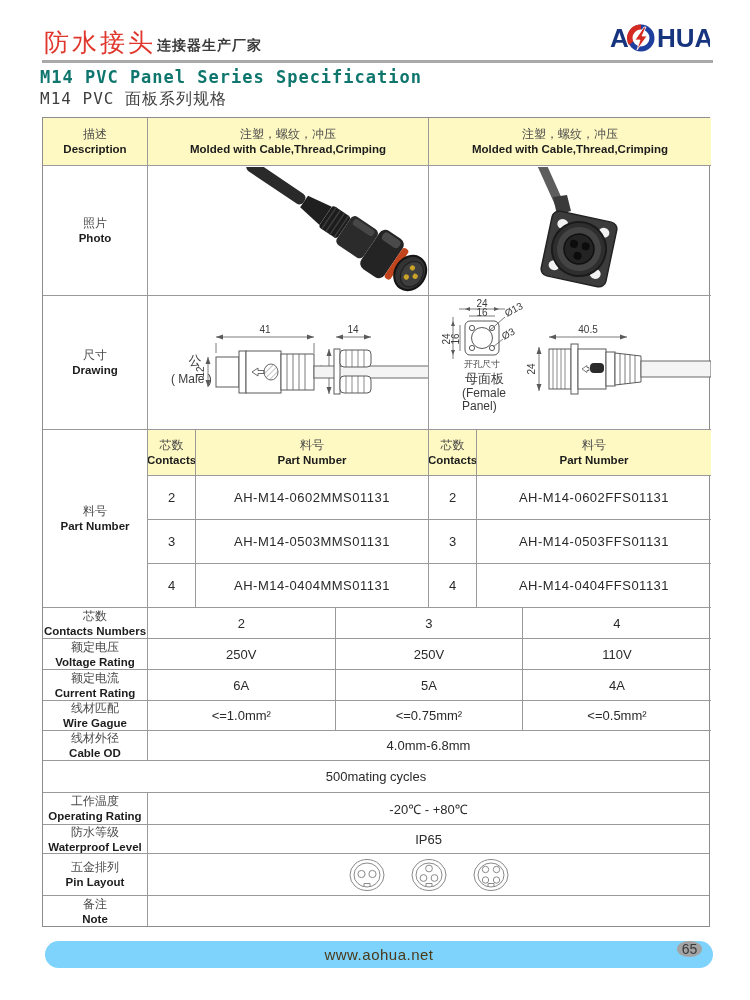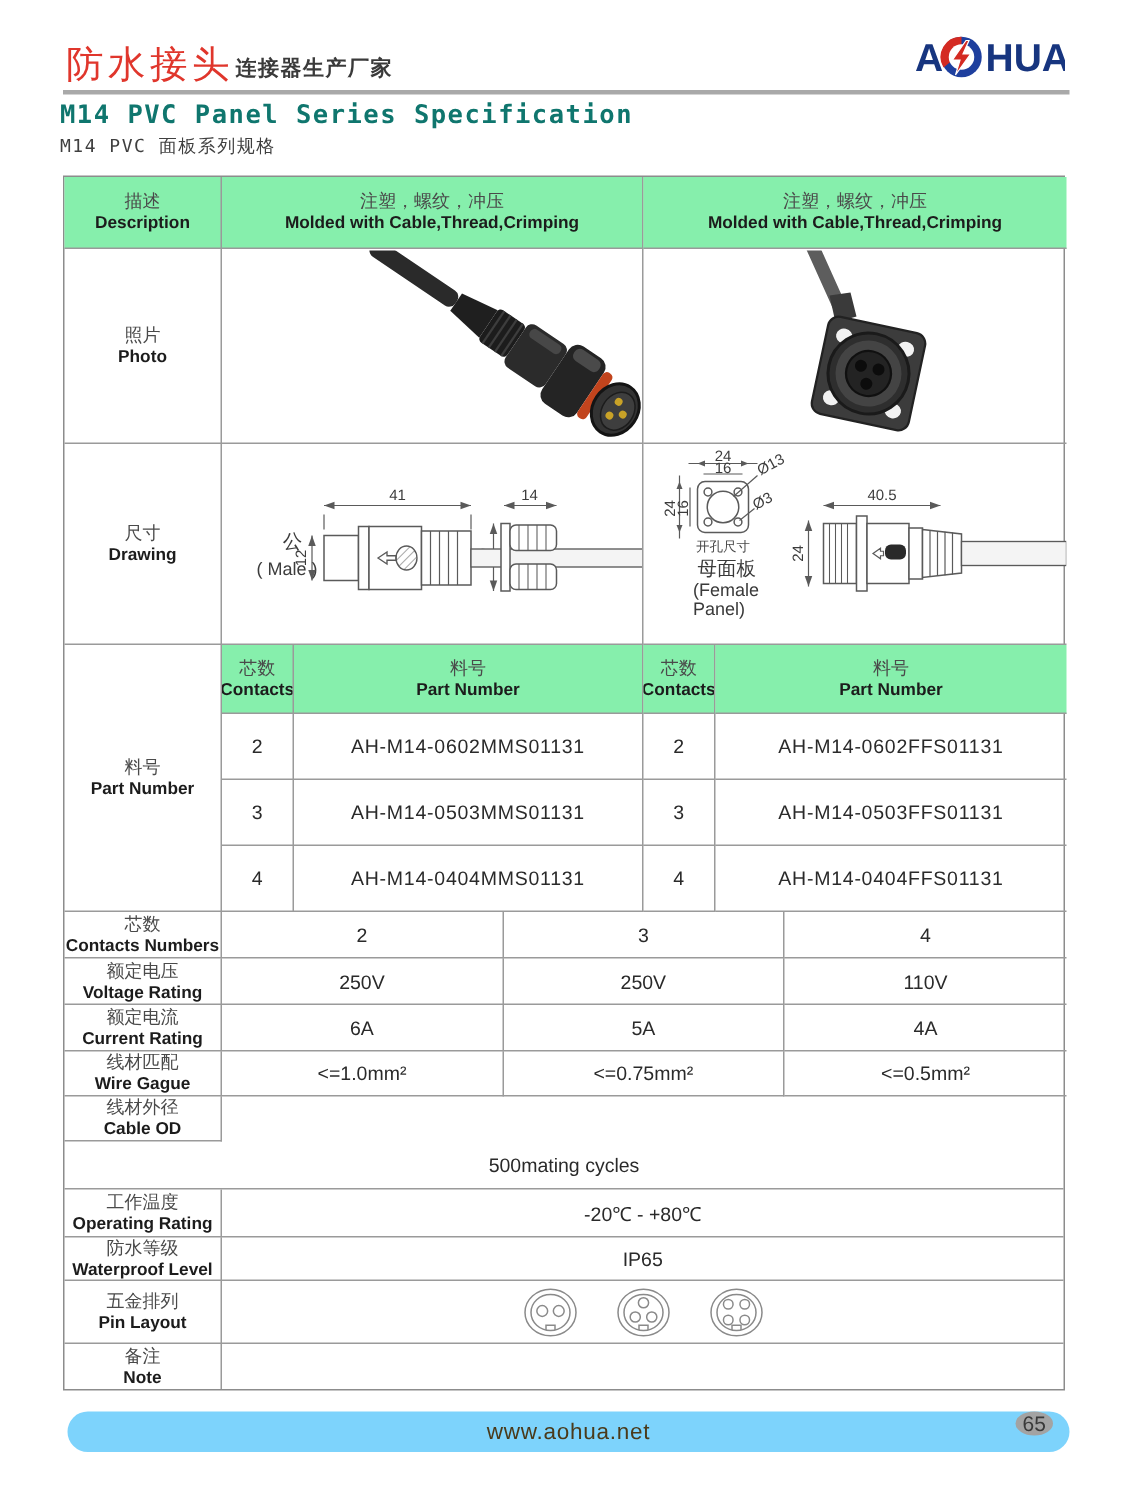--- a/index.html
+++ b/index.html
@@ -6,28 +6,28 @@
   body { background:#e8e8e8; font-family:"Liberation Sans",sans-serif; }
   .page { position:relative; width:750px; height:1000px; background:#ffffff; margin:0 auto; overflow:hidden; color:#333; }
 
   
   .brand-cn { position:absolute; left:44px; top:26px; font-family:"DejaVu Serif",serif; font-size:25px; color:#e0362c; letter-spacing:3px; }
   .brand-sub { position:absolute; left:157px; top:37px; font-size:14px; font-weight:bold; color:#3a3a3a; letter-spacing:1px; }
   .logo { position:absolute; right:40px; top:20px; width:100px; height:36px; }
   .header-rule { position:absolute; left:42px; top:60px; width:671px; height:3px; background:#a9a9a9; }
 
   .title-en { position:absolute; left:40px; top:67px; font-family:"DejaVu Sans Mono",monospace; font-weight:bold; font-size:17px; letter-spacing:1px; color:#0f766e; }
-  .title-cn { position:absolute; left:40px; top:89px; font-family:"DejaVu Sans Mono",monospace; font-size:12px; letter-spacing:1px; color:#3f3f3f; }
+  .title-cn { position:absolute; left:40px; top:89px; font-family:"DejaVu Sans Mono",monospace; font-size:16px; letter-spacing:1px; color:#3f3f3f; }
 
   
   .spec-table { position:absolute; left:42px; top:117px; width:668px; border:1px solid #8c8c8c; background:#fff; }
   .trow { display:flex; }
   .cell { border-right:1px solid #9a9a9a; border-bottom:1px solid #9a9a9a; display:flex; flex-direction:column; align-items:center; justify-content:center; text-align:center; overflow:hidden; position:relative; }
   .cell.last { border-right:none; }
-  .blue { background:#86efac;align-items:center; }
+  .blue { background:#fef9c3;align-items:center; }
   .lblcol { width:105px; flex:none; }
   .lbl-cn { font-size:12px; color:#4a4a4a; line-height:15px; }
   .lbl-en { font-size:11.5px; font-weight:bold; color:#1c1c1c; line-height:14px; }
   .val { font-size:13px; color:#2a2a2a; }
   .pn { font-size:13px; color:#2a2a2a; letter-spacing:0.5px; }
 
   .col-mid { width:281px; flex:none; }
   .col-right { width:282px; flex:none; }
   .c48 { width:48px; flex:none; }
   .c233 { width:233px; flex:none; }
@@ -352,20 +352,21 @@
       <div class="cell third val">&lt;=1.0mm²</div>
       <div class="cell third val">&lt;=0.75mm²</div>
       <div class="cell third val last">&lt;=0.5mm²</div>
     </div>
 
     <div class="trow" style="height:30px;">
       <div class="cell lblcol">
         <span class="lbl-cn">线材外径</span>
         <span class="lbl-en">Cable OD</span>
       </div>
+      <div class="cell full-span val last">4.0mm-6.8mm</div>
     </div>
     <div class="trow" style="height:32px;">
       <div class="cell full-span val last">500mating cycles</div>
     </div>
     <div class="trow" style="height:32px;">
       <div class="cell lblcol">
         <span class="lbl-cn">工作温度</span>
         <span class="lbl-en">Operating Rating</span>
       </div>
       <div class="cell full-span val last">-20℃ - +80℃</div>

